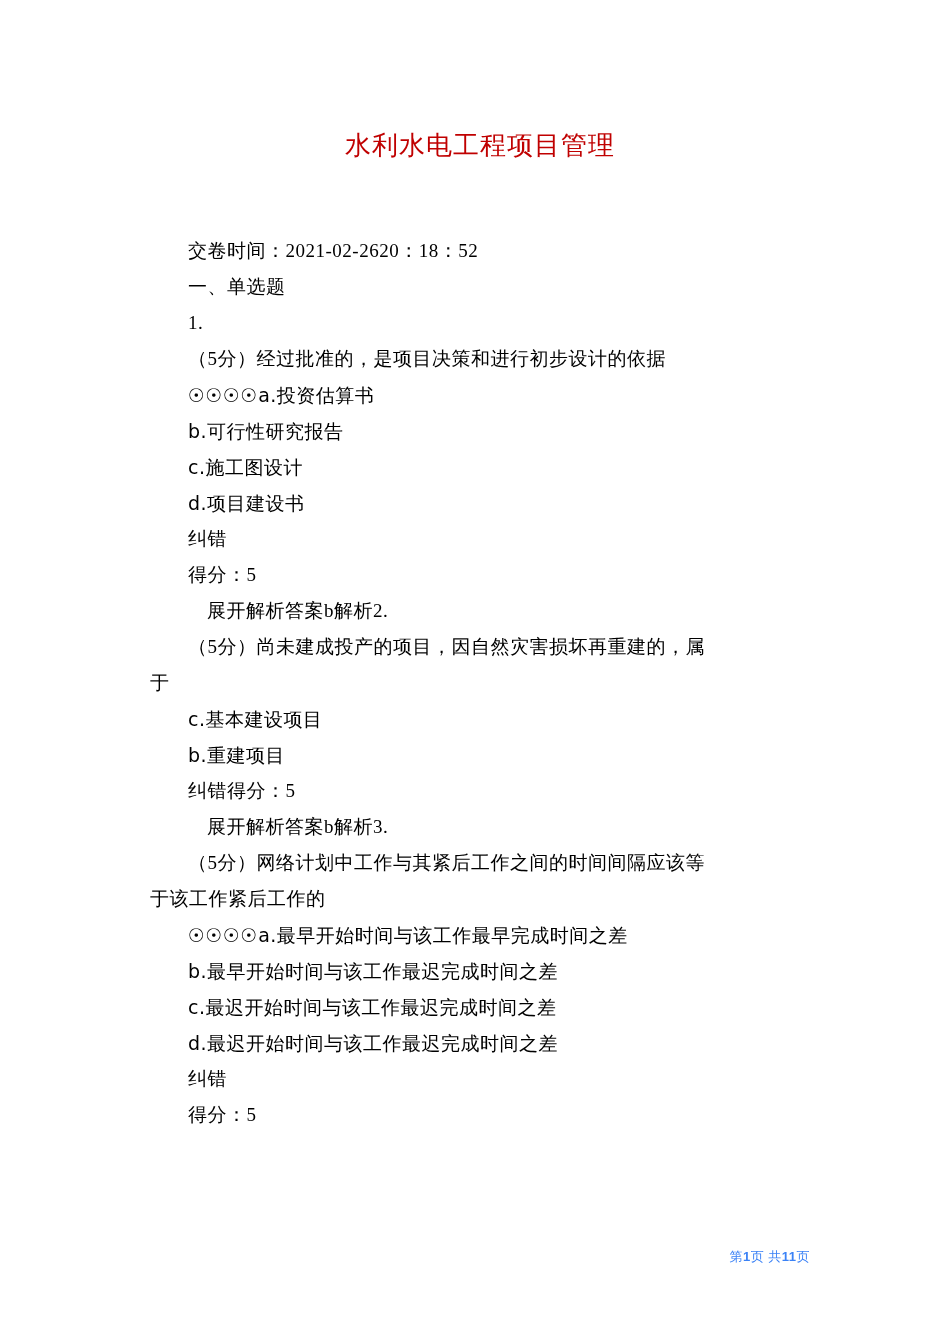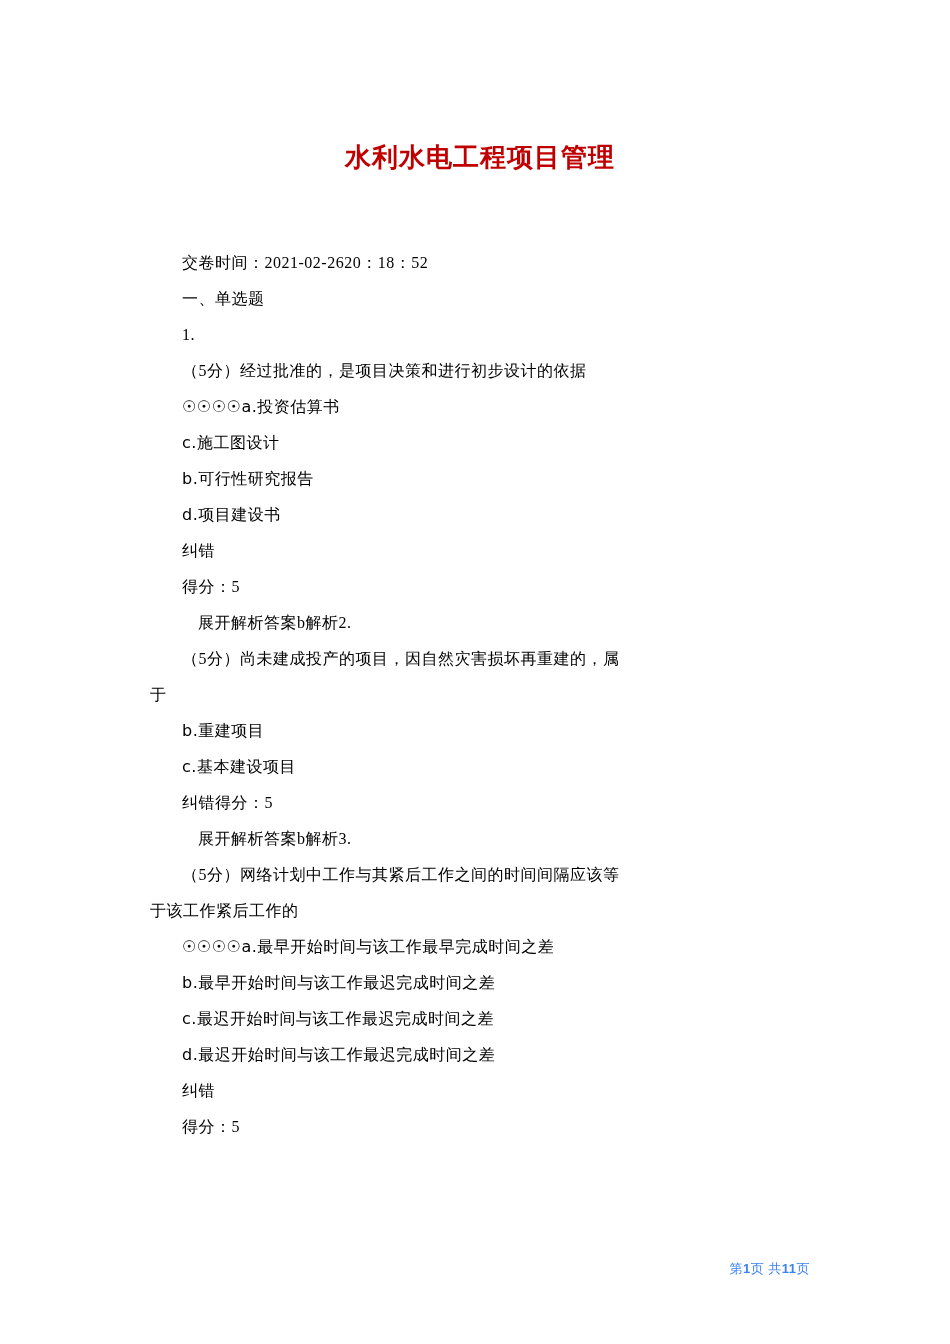--- a/index.html
+++ b/index.html
@@ -18,34 +18,34 @@
   .page {
     position: relative;
     width: 950px;
     height: 1344px;
     box-sizing: border-box;
     padding: 0 140px 0 150px;
   }
   .doc-title {
     text-align: center;
     color: #c00000;
-    font-weight: bold;
+    font-weight: normal;
     font-size: 26px;
     letter-spacing: 1px;
-    margin: 12px;
+    margin: 0;
     padding-top: 128px;
     font-family: "Liberation Sans", "DejaVu Sans", sans-serif;
   }
   .body-block {
     margin-top: 70px;
   }
   p.line {
     margin: 0;
     padding: 0;
-    font-size: 16px;
+    font-size: 19px;
     line-height: 36px;
     text-indent: 2em;
     letter-spacing: 0.5px;
     word-break: break-all;
   }
   p.noindent {
     text-indent: 0;
   }
   p.indent3 {
     text-indent: 3em;
@@ -73,31 +73,31 @@
   <h1 class="doc-title">水利水电工程项目管理</h1>
 
   <div class="body-block">
 
     <p class="line">交卷时间：2021-02-2620：18：52</p>
     <p class="line">一、单选题</p>
 
     <p class="line">1.</p>
     <p class="line">（5分）经过批准的，是项目决策和进行初步设计的依据</p>
     <p class="line opts">☉☉☉☉a.投资估算书</p>
+    <p class="line opts">b.可行性研究报告</p>
     <p class="line opts">c.施工图设计</p>
-    <p class="line opts">b.可行性研究报告</p>
     <p class="line opts">d.项目建设书</p>
     <p class="line">纠错</p>
     <p class="line">得分：5</p>
     <p class="line indent3">展开解析答案b解析2.</p>
 
     <p class="line">（5分）尚未建成投产的项目，因自然灾害损坏再重建的，属</p>
     <p class="line noindent">于</p>
+    <p class="line opts">c.基本建设项目</p>
     <p class="line opts">b.重建项目</p>
-    <p class="line opts">c.基本建设项目</p>
     <p class="line">纠错得分：5</p>
     <p class="line indent3">展开解析答案b解析3.</p>
 
     <p class="line">（5分）网络计划中工作与其紧后工作之间的时间间隔应该等</p>
     <p class="line noindent">于该工作紧后工作的</p>
     <p class="line opts">☉☉☉☉a.最早开始时间与该工作最早完成时间之差</p>
     <p class="line opts">b.最早开始时间与该工作最迟完成时间之差</p>
     <p class="line opts">c.最迟开始时间与该工作最迟完成时间之差</p>
     <p class="line opts">d.最迟开始时间与该工作最迟完成时间之差</p>
     <p class="line">纠错</p>

